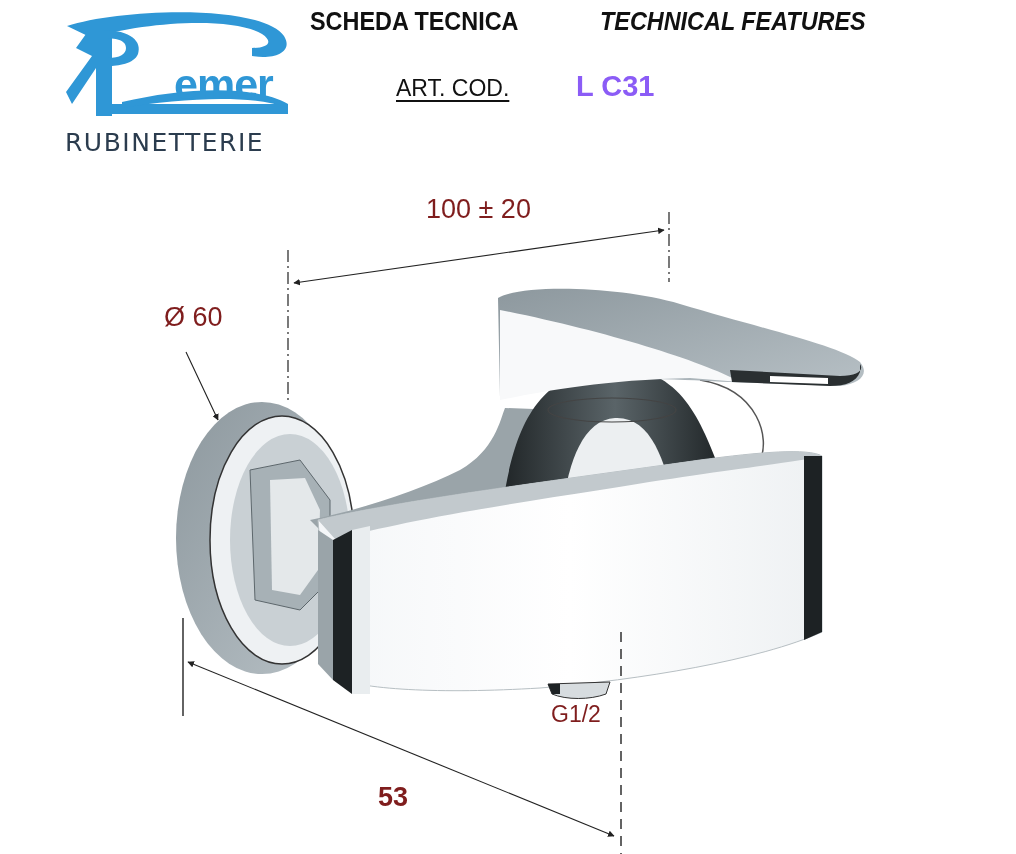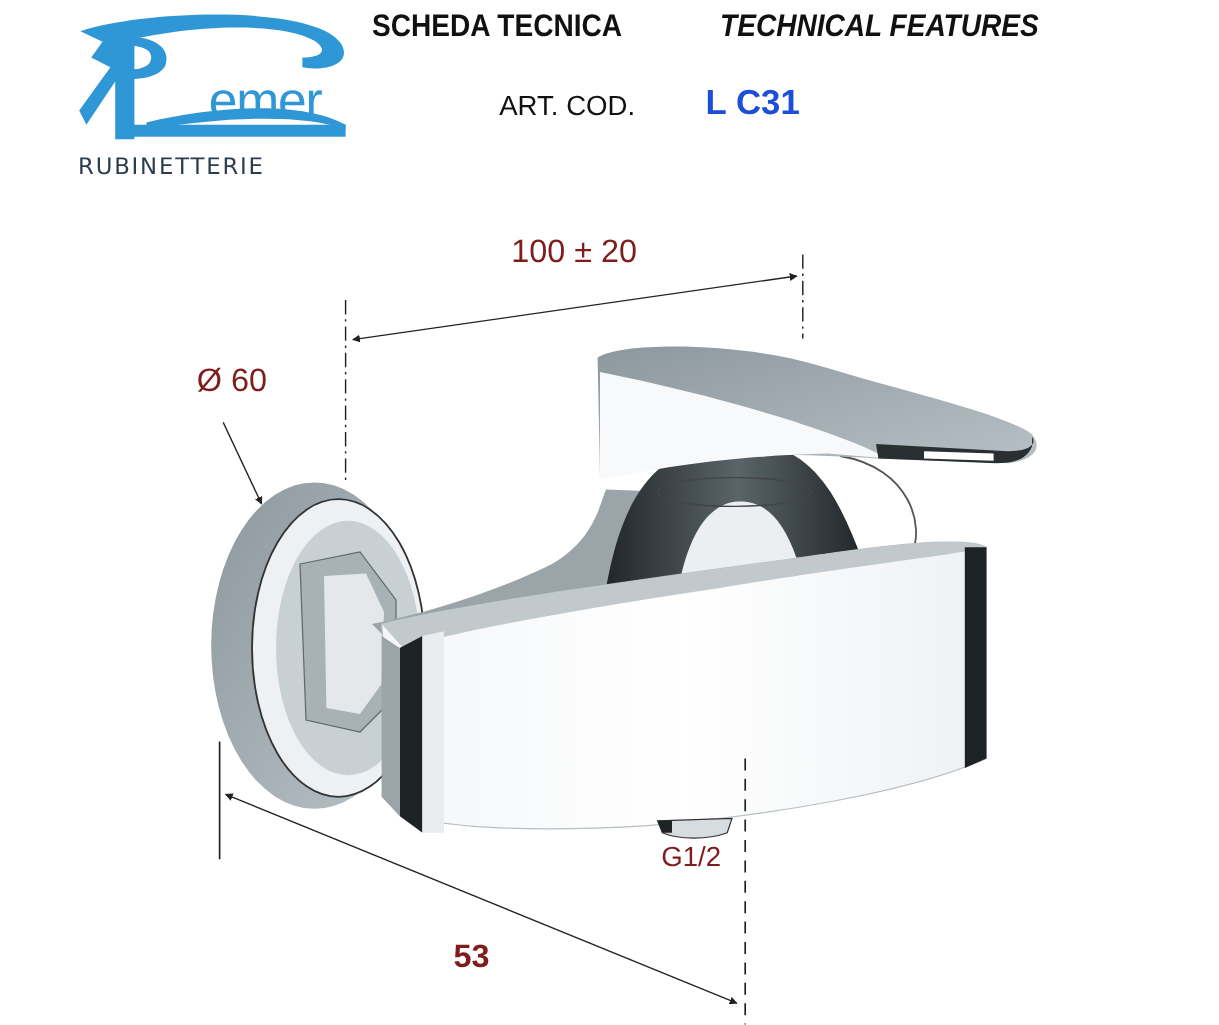--- a/index.html
+++ b/index.html
@@ -1,30 +1,30 @@
 <!DOCTYPE html>
 <html><head>
 <meta charset="utf-8">
 <style>
   html, body { margin: 0; padding: 0; background: #ffffff; }
   body { width: 1016px; height: 854px; position: relative; overflow: hidden;
          font-family: "Liberation Sans", sans-serif; color: #111; }
   .logo { position: absolute; left: 62px; top: 8px; width: 230px; height: 140px; }
   .logo svg { position: absolute; left: 0; top: 0; }
-  .logo-word { position: absolute; left: 112px; top: 52px; font-size: 43px; font-weight: normal;
+  .logo-word { position: absolute; left: 112px; top: 52px; font-size: 43px; font-weight: bold;
                color: #2f97d6; letter-spacing: -1px; font-family: "Liberation Sans", sans-serif; }
-  .logo-sub { position: absolute; left: 3px; top: 120px; font-size: 19px; letter-spacing: 1.5px;
+  .logo-sub { position: absolute; left: 3px; top: 120px; font-size: 25px; letter-spacing: 1.5px;
               color: #2b3c4e; font-family: "DejaVu Sans", sans-serif; }
   .hdr { position: absolute; font-weight: bold; font-size: 26px; color: #111;
          font-family: "Liberation Sans", sans-serif; }
   .title-it { left: 310px; top: 6px; transform: scaleX(0.9); transform-origin: left; }
   .title-en { left: 600px; top: 6px; font-style: italic; transform: scaleX(0.9); transform-origin: left; }
   .artcod-label { position: absolute; left: 396px; top: 75px; font-size: 23px; font-weight: normal;
-                  text-underline-offset: 4px; color: #111; margin-left: 20px; }
-  .artcod-value { position: absolute; left: 588px; top: 70px; font-size: 29px; font-weight: bold; color: #1d4ed8; }
+                  text-decoration: underline; text-underline-offset: 4px; color: #111; }
+  .artcod-value { position: absolute; left: 576px; top: 70px; font-size: 29px; font-weight: bold; color: #8b5cf6; }
   .dim { position: absolute; font-size: 27px; color: #7f1d1d; font-family: "Liberation Sans", sans-serif; }
   .dim-small { font-size: 23px; }
   .drawing { position: absolute; left: 0; top: 0; }
 </style>
 </head>
 <body>
 
 <div class="logo">
   <svg width="230" height="120" viewBox="0 0 230 120">
 

